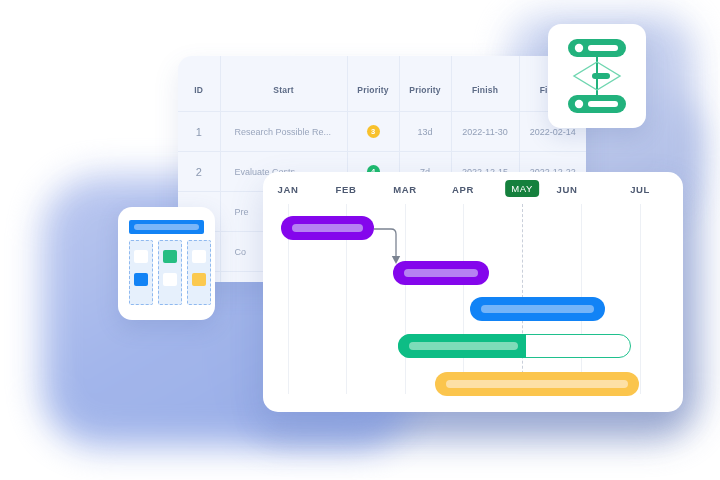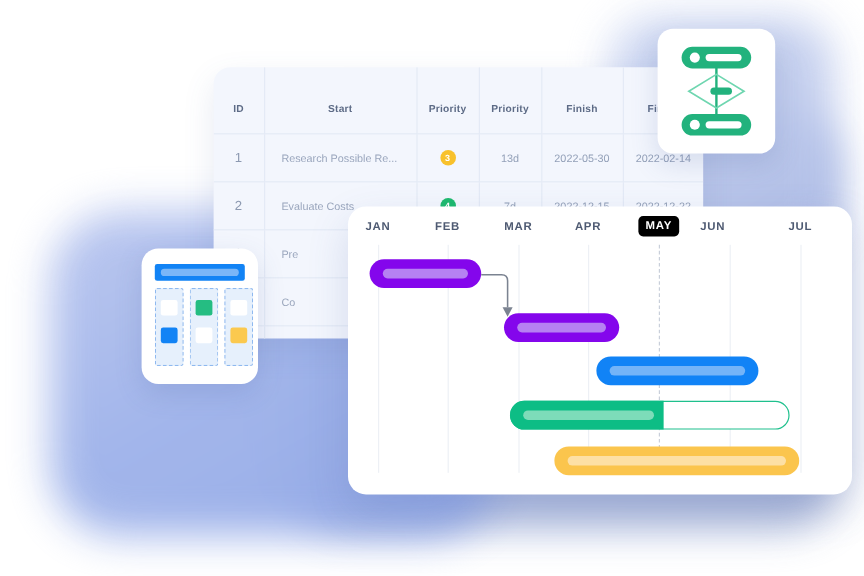--- a/index.html
+++ b/index.html
@@ -96,30 +96,29 @@
     box-shadow:0 8px 22px rgba(70,95,160,.17);
   }
   .flow-card svg{position:absolute;left:14px;top:11px;}
 
   
   .gantt-card{
     position:absolute;left:263px;top:172px;width:420px;height:240px;
     background:#fff;border-radius:15px;
     box-shadow:0 14px 34px rgba(70,95,160,.18);
     overflow:hidden;
-    margin-left:27px;
   }
   .months{position:absolute;left:0;top:0;width:100%;height:34px;}
   .month{
     position:absolute;top:12px;transform:translateX(-50%);
     font-size:9.5px;font-weight:700;color:#4e5a72;letter-spacing:.6px;
   }
   .month.current{
-    top:8px;color:#fff;background:#000000;border-radius:4px;
-    padding:3px 6px;font-weight:700;
+    top:8px;color:#fff;background:#15803d;border-radius:4px;
+    padding:3px 6px;font-weight:400;
   }
   .grid{position:absolute;left:0;top:32px;right:0;bottom:0;}
   .gline{position:absolute;top:0;bottom:18px;width:1px;background:#edf0f5;}
   .gline.dashed{background:none;border-left:1px dashed #c9cfda;}
 
   .bars{position:absolute;left:0;top:32px;right:0;bottom:0;}
   .bar{position:absolute;height:24px;border-radius:12px;}
   .bar .inner{
     position:absolute;left:11px;right:11px;top:8px;height:8px;border-radius:4px;
   }
@@ -174,21 +173,21 @@
         </tr>
       </thead>
       <tbody>
         <tr>
           <td class="id-cell">1</td>
           <td class="task-cell">Research Possible Re...</td>
           <td>
             <span class="pri pri-3">3</span>
           </td>
           <td>13d</td>
-          <td>2022-05-30</td>
+          <td>2022-11-30</td>
           <td>2022-02-14</td>
         </tr>
         <tr>
           <td class="id-cell">2</td>
           <td class="task-cell">Evaluate Costs</td>
           <td>
             <span class="pri pri-4">4</span>
           </td>
           <td>7d</td>
           <td>2022-12-15</td>

